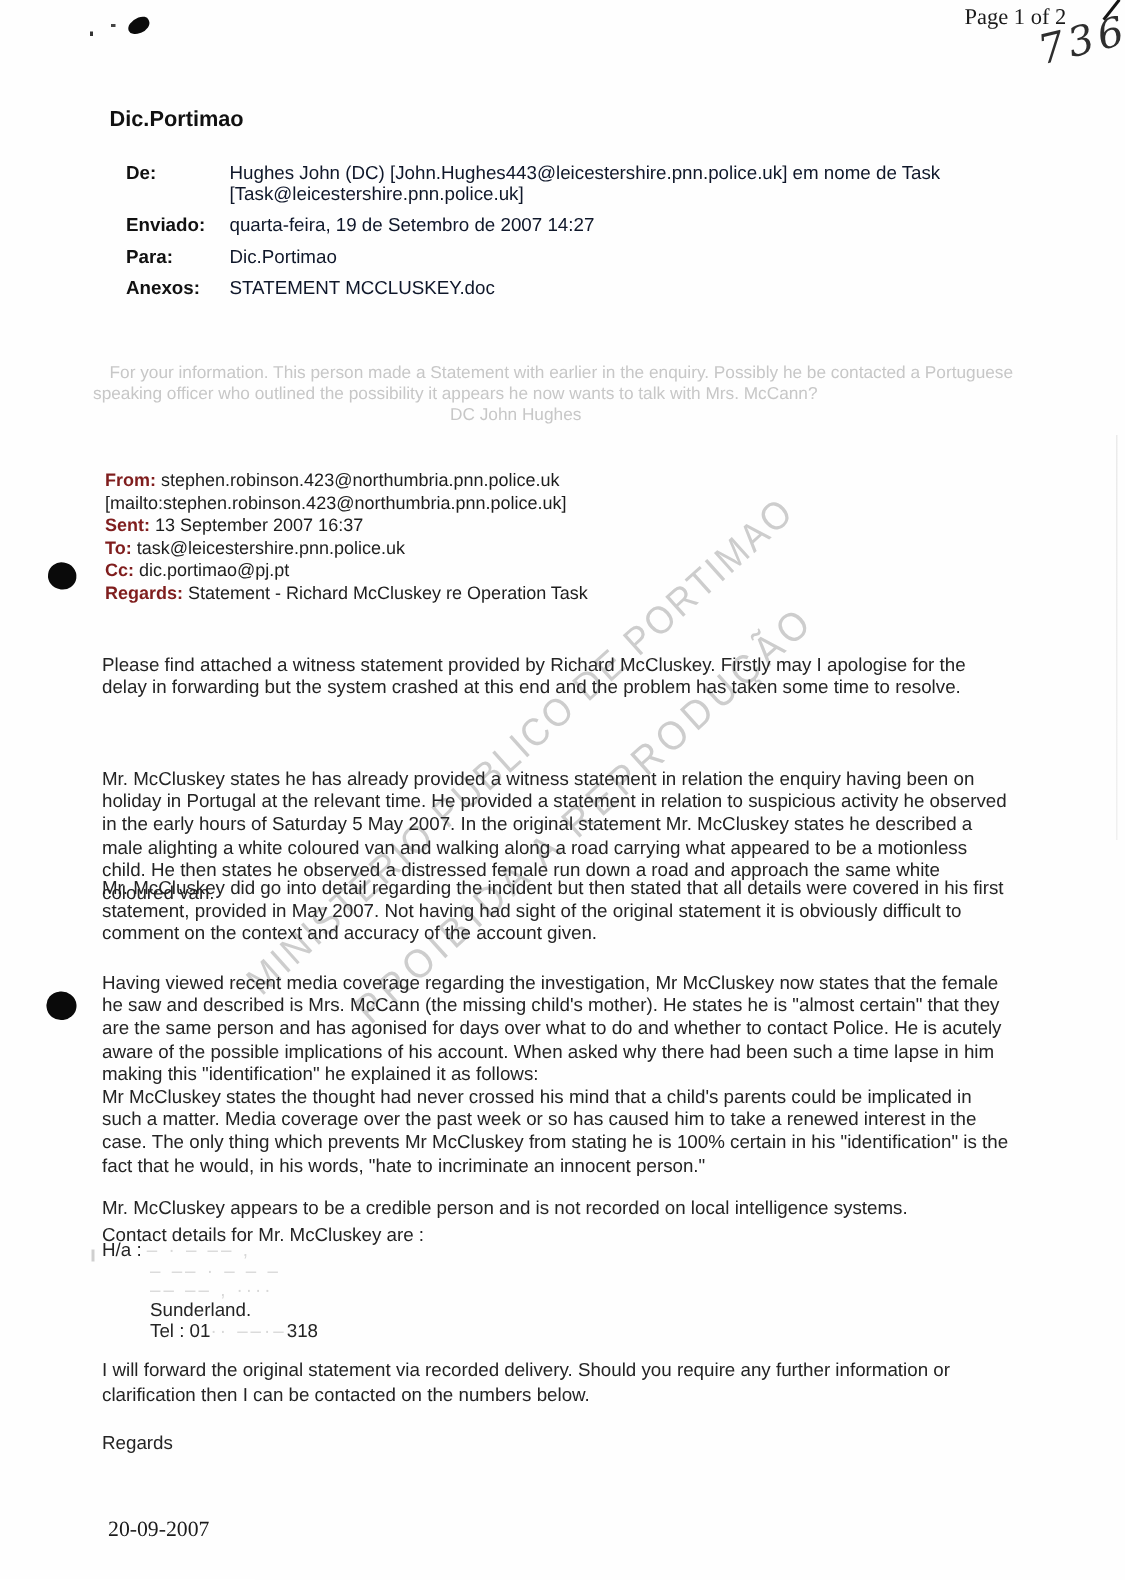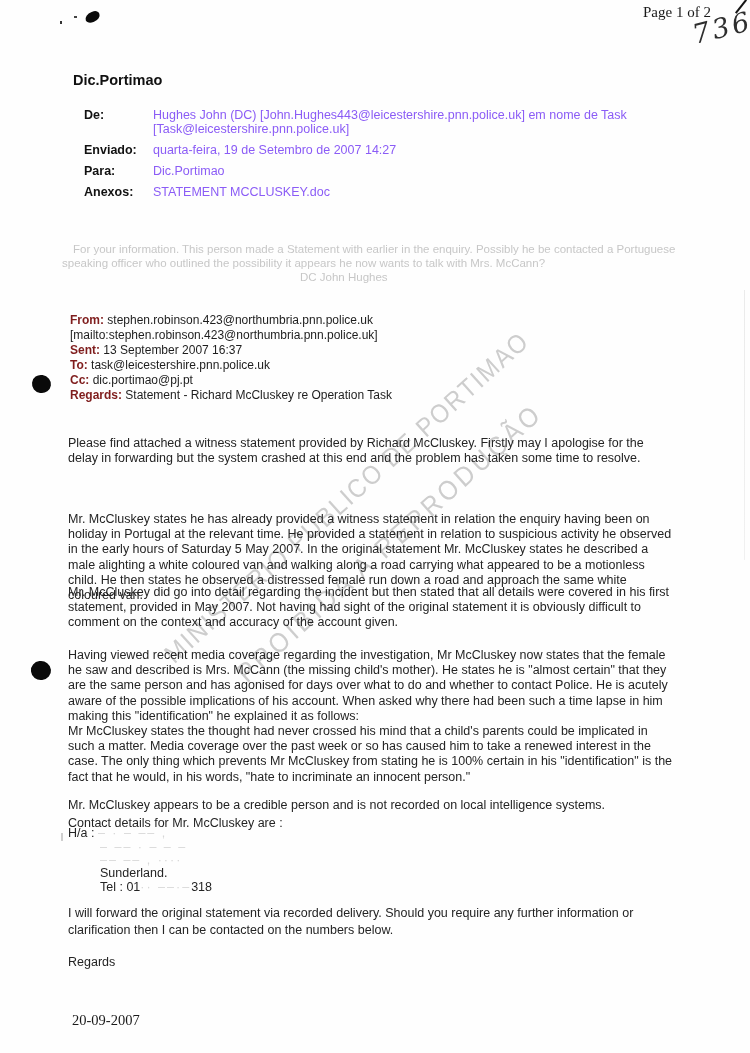--- a/index.html
+++ b/index.html
@@ -34,21 +34,21 @@
 
   .hole { background:#0a0a0a; border-radius:48% 52% 50% 50%; }
   #hole1 { left:32px; top:375px; width:19px; height:18px; transform:rotate(8deg); }
   #hole2 { left:31px; top:661px; width:20px; height:19px; transform:rotate(-6deg); }
 
   .doc-title { left:73px; top:72px; font-size:14.5px; font-weight:bold; color:#111; }
 
   .hdr-table { left:84px; top:108px; width:600px; font-size:12.5px; line-height:14px; }
   .hdr-row { display:flex; margin-bottom:7px; }
   .hdr-label { width:69px; flex:0 0 69px; font-weight:bold; color:#111; }
-  .hdr-value { white-space:pre-line; color:#8b5cf6; }
+  .hdr-value { white-space:pre-line; color:#0f172a; }
 
   .faded { color:#c7c7c7; font-size:11.5px; filter:blur(.4px); white-space:nowrap; }
   #faded1 { left:62px; top:243px;margin-left:11px; }
   #faded2 { left:62px; top:257px; }
   #faded3 { left:300px; top:271px; }
 
   .inner-hdr { left:70px; top:313px; font-size:12px; line-height:14.9px; color:#1d1d1d; }
   .inner-hdr b { color:#7f1d1d; }
 
   .para { left:68px; width:648px; font-size:12.5px; line-height:15.2px;

